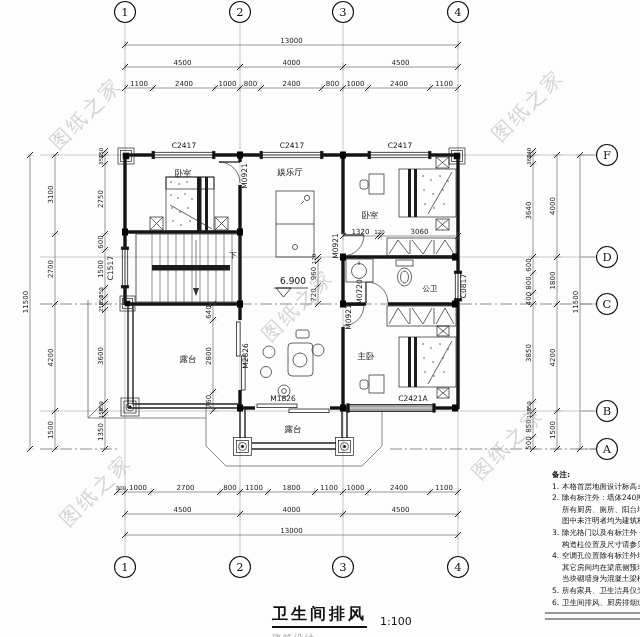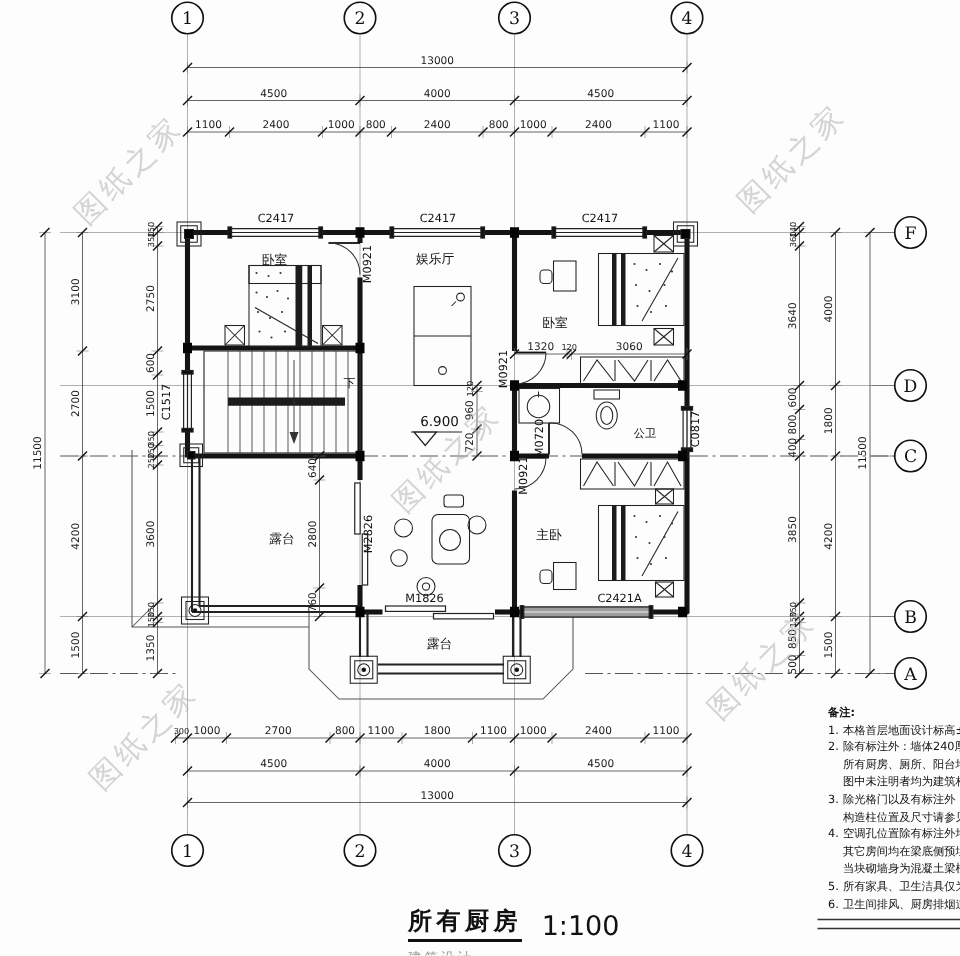--- a/index.html
+++ b/index.html
@@ -8,21 +8,21 @@
   svg{position:absolute;left:0;top:0;}
   .wm{position:absolute;color:#b5b1b1;opacity:.55;font-size:20px;letter-spacing:3px;
       transform:rotate(-45deg);white-space:nowrap;font-family:"DejaVu Sans",sans-serif;pointer-events:none;}
   .notes{position:absolute;left:552px;top:469px;width:220px;font-size:7.5px;color:#111;
          line-height:11.6px;white-space:nowrap;font-family:"DejaVu Sans",sans-serif;}
   .notes .nh{font-weight:bold;}
   .notes .num{display:inline-block;width:10px;}
   .titleblock{position:absolute;left:272px;top:604px;font-family:"DejaVu Sans",sans-serif;color:#111;}
   .titleblock .t{font-size:16px;font-weight:bold;letter-spacing:3px;border-bottom:2px solid #111;
                  padding-bottom:1px;display:inline-block;}
-  .titleblock .s{font-size:18px;margin-left:8px;vertical-align:bottom;}
+  .titleblock .s{font-size:11px;margin-left:8px;vertical-align:bottom;}
   .subfaint{position:absolute;left:272px;top:632px;font-size:9px;color:#9a9a9a;letter-spacing:2px;}
 </style>
 </head>
 <body>
 
 <svg id="plan" width="640" height="637" viewBox="0 0 640 637">
 
   <g stroke="#8a8a8a" stroke-width="0.45">
     <line x1="125" y1="23" x2="125" y2="556"></line>
     <line x1="240" y1="23" x2="240" y2="556"></line>
@@ -763,16 +763,16 @@
       <div><span class="num"></span><span>构造柱位置及尺寸请参见结构图</span></div>
       <div><span class="num">4.</span><span>空调孔位置除有标注外均预留孔洞</span></div>
       <div><span class="num"></span><span>其它房间均在梁底侧预埋套管，</span></div>
       <div><span class="num"></span><span>当块砌墙身为混凝土梁柱时预埋</span></div>
       <div><span class="num">5.</span><span>所有家具、卫生洁具仅为示意布置</span></div>
       <div><span class="num">6.</span><span>卫生间排风、厨房排烟道见详图</span></div>
     </div>
 </div>
 
 <div class="titleblock">
-  <span class="t">所有厨房</span>
+  <span class="t">卫生间排风</span>
   <span class="s">1:100</span>
 </div>
 <div class="subfaint">建筑设计</div>
 
 </body></html>

